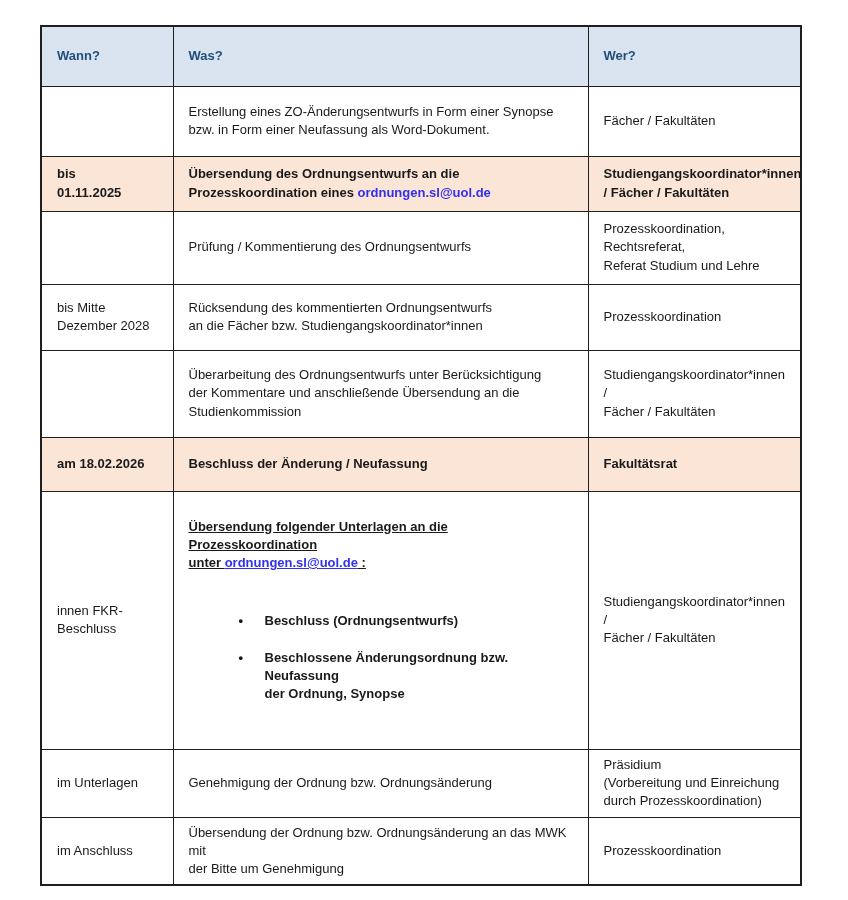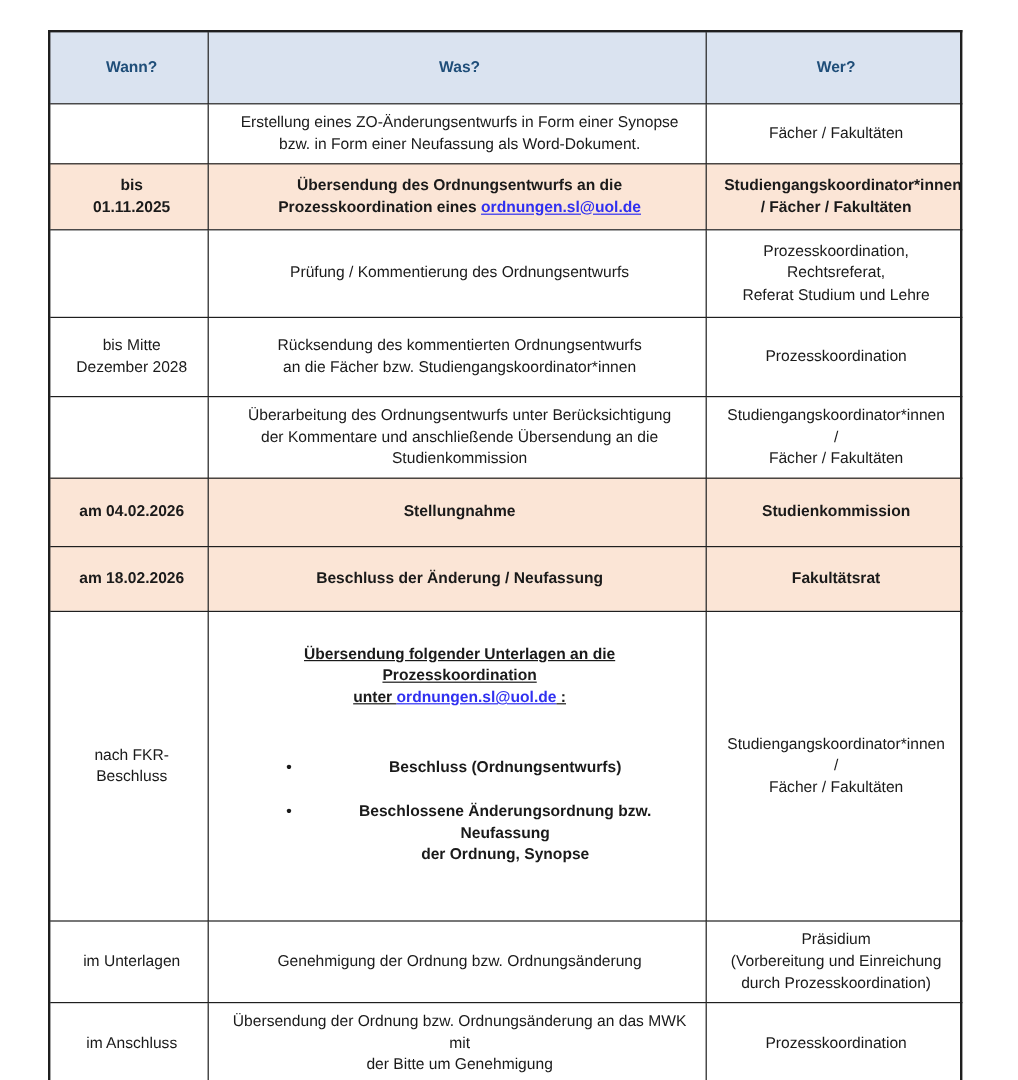--- a/index.html
+++ b/index.html
@@ -20,41 +20,40 @@
     border-collapse: collapse;
     table-layout: fixed;
     border: 2px solid #1f1f1f;
   }
   col.col-wann { width: 132px; }
   col.col-was  { width: 415px; }
   col.col-wer  { width: 213px; }
   th, td {
     border: 1.5px solid #1f1f1f;
     vertical-align: middle;
-    text-align: center;
+    text-align: left;
     padding: 6px 10px 6px 15px;
     font-size: 13px;
     line-height: 1.4;
     white-space: pre-line;
     font-weight: normal;
   }
   thead th {
     background: var(--header-bg, #dae3f0);
     color: var(--header-text, #1f4e79);
     font-weight: bold;
     vertical-align: middle;
   }
   tr.highlight td {
     background: var(--highlight-bg, #fbe5d6);
     font-weight: bold;
   }
   a.email {
     color: var(--link-color, #3030f0);
     font-weight: bold;
-    text-decoration: underline;
     cursor: pointer;
   }
   .u { text-decoration: underline; }
   td.c-was-docs { font-weight: bold; padding-top: 8px; padding-bottom: 8px; }
   .docs-heading { white-space: pre-line; }
   ul.docs {
     margin: 3px 0 0 0;
     padding: 0 0 0 50px;
     list-style: none;
   }
@@ -82,21 +81,21 @@
       <col class="col-wer">
     </colgroup>
     <thead>
       <tr style="height:60px">
         <th>Wann?</th>
         <th>Was?</th>
         <th>Wer?</th>
       </tr>
     </thead>
     <tbody>
-      <tr style="height:50px">
+      <tr style="height:70px">
         <td></td>
         <td>Erstellung eines ZO-Änderungsentwurfs in Form einer Synopse
 bzw. in Form einer Neufassung als Word-Dokument.</td>
         <td>Fächer / Fakultäten</td>
       </tr>
       <tr class="highlight" style="height:55px">
         <td>bis
 01.11.2025</td>
         <td><span>Übersendung des Ordnungsentwurfs an die
 Prozesskoordination eines </span><a class="email">ordnungen.sl@uol.de</a></td>
@@ -110,40 +109,35 @@
 Rechtsreferat,
 Referat Studium und Lehre</td>
       </tr>
       <tr style="height:66px">
         <td>bis Mitte
 Dezember 2028</td>
         <td>Rücksendung des kommentierten Ordnungsentwurfs
 an die Fächer bzw. Studiengangskoordinator*innen</td>
         <td>Prozesskoordination</td>
       </tr>
-      <tr style="height:68px">
+      <tr style="height:87px">
         <td></td>
         <td>Überarbeitung des Ordnungsentwurfs unter Berücksichtigung
 der Kommentare und anschließende Übersendung an die
 Studienkommission</td>
         <td>Studiengangskoordinator*innen /
 Fächer / Fakultäten</td>
       </tr>
-      <tr class="highlight" style="height:57px">
-        <td>am 04.02.2026</td>
-        <td>Stellungnahme</td>
-        <td>Studienkommission</td>
-      </tr>
       <tr class="highlight" style="height:54px">
         <td>am 18.02.2026</td>
         <td>Beschluss der Änderung / Neufassung</td>
         <td>Fakultätsrat</td>
       </tr>
       <tr style="height:94px">
-        <td>nach FKR-Beschluss</td>
+        <td>innen FKR-Beschluss</td>
         <td class="c-was-docs">
           <div class="docs-heading"><span class="u">Übersendung folgender Unterlagen an die Prozesskoordination
 unter </span><a class="email u">ordnungen.sl@uol.de</a><span class="u"> :</span></div>
           <ul class="docs">
             <li>Beschluss (Ordnungsentwurfs)</li>
             <li>Beschlossene Änderungsordnung bzw. Neufassung
 der Ordnung, Synopse</li>
           </ul>
         </td>
         <td>Studiengangskoordinator*innen /

